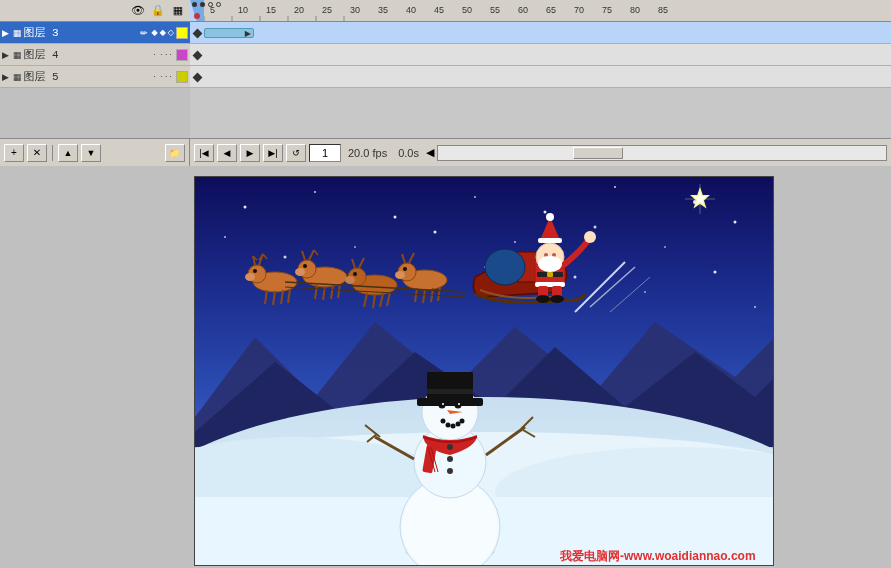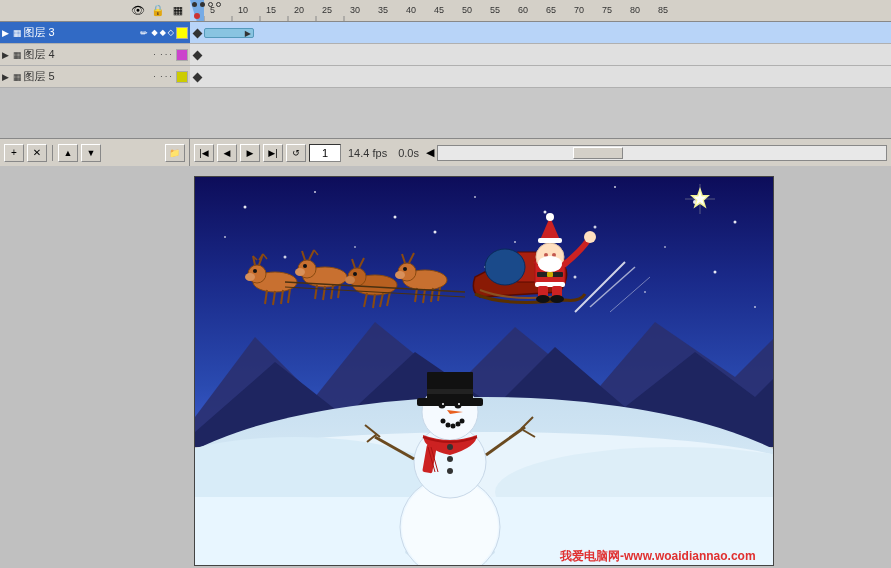--- a/index.html
+++ b/index.html
@@ -28,20 +28,21 @@
       color: white;
     }
     .layer-row:not(.active) {
       background: #d4d0c8;
     }
     .layer-name {
       flex: 1;
       font-size: 11px;
       white-space: nowrap;
       overflow: hidden;
+      font-family: Liberation Mono, monospace;
     }
     .ctrl-btn {
       width: 22px;
       height: 20px;
       background: #d4d0c8;
       border: 1px solid #888;
       border-top-color: #fff;
       border-left-color: #fff;
       cursor: pointer;
       display: inline-flex;
@@ -269,21 +270,21 @@
   <div style="flex:1; height:28px; background:#d4d0c8; border-top:1px solid #888; display:flex; align-items:center; padding:0 4px; gap:3px;">
 
     <button class="ctrl-btn" style="background:#d4d0c8;border:1px solid #888;border-top-color:#fff;border-left-color:#fff;width:20px;height:18px;cursor:pointer;font-size:9px;">|◀</button>
     <button class="ctrl-btn" style="background:#d4d0c8;border:1px solid #888;border-top-color:#fff;border-left-color:#fff;width:20px;height:18px;cursor:pointer;font-size:9px;">◀</button>
     <button class="ctrl-btn" style="background:#d4d0c8;border:1px solid #888;border-top-color:#fff;border-left-color:#fff;width:20px;height:18px;cursor:pointer;font-size:9px;">▶</button>
     <button class="ctrl-btn" style="background:#d4d0c8;border:1px solid #888;border-top-color:#fff;border-left-color:#fff;width:20px;height:18px;cursor:pointer;font-size:9px;">▶|</button>
     <button class="ctrl-btn" style="background:#d4d0c8;border:1px solid #888;border-top-color:#fff;border-left-color:#fff;width:20px;height:18px;cursor:pointer;font-size:9px;">↺</button>
 
     <input type="text" class="frame-input" value="1" style="width: 32px; height: 18px; text-align: center; border: 1px inset rgb(136, 136, 136); background: white; font-size: 11px;">
 
-    <span class="fps-display">14.4 fps</span>
+    <span class="fps-display">20.0 fps</span>
 
     <span class="time-display">0.0s</span>
 
     <button style="background:none;border:none;cursor:pointer;font-size:11px;">◀</button>
 
     <div class="timeline-scrollbar" style="flex:1;height:16px;background:#e8e8e8;border:1px solid #888;position:relative;">
       <div class="scrollbar-thumb" style="position:absolute;left:30%;top:1px;width:50px;height:12px;background:#d4d0c8;border:1px solid #888;border-top-color:#fff;border-left-color:#fff;"></div>
     </div>
   </div>
 </div>

